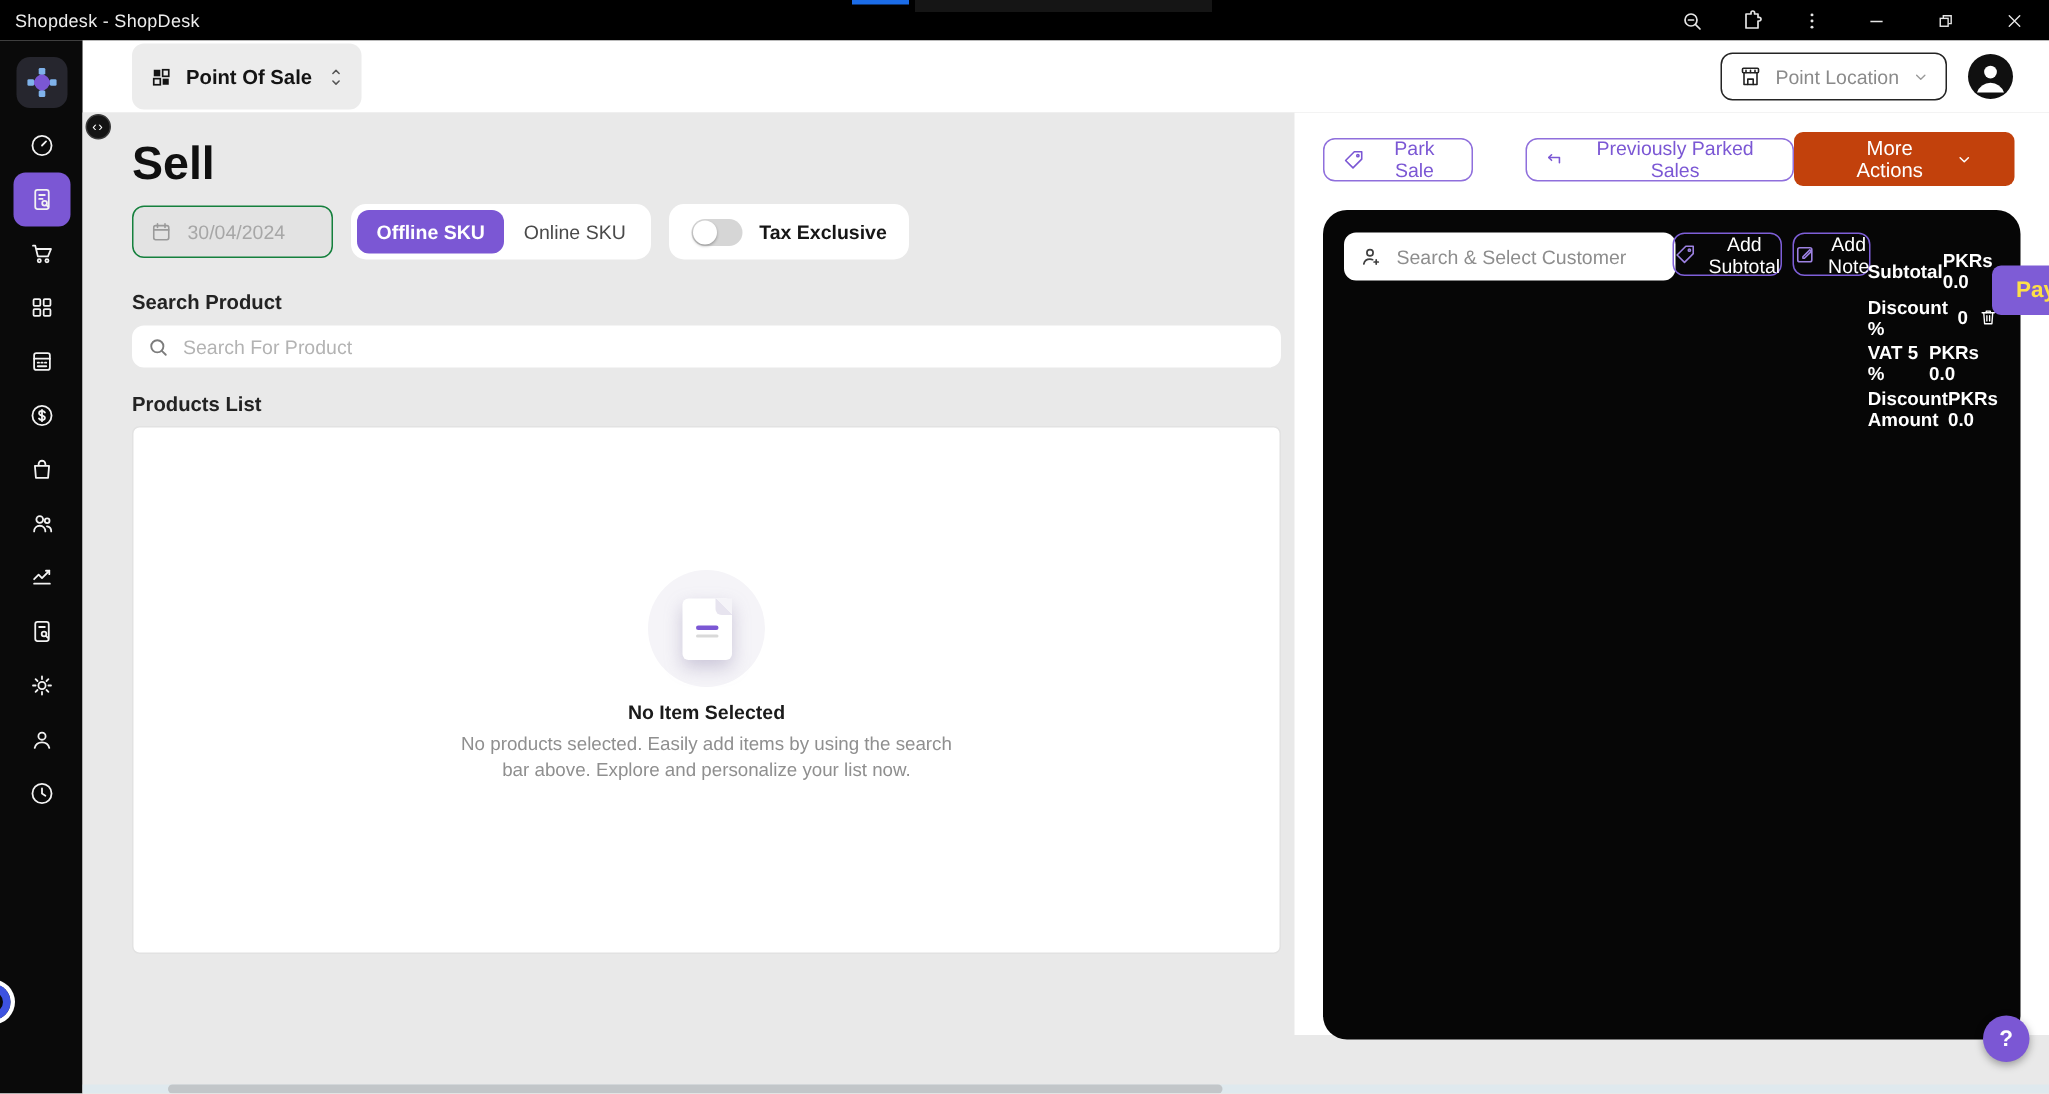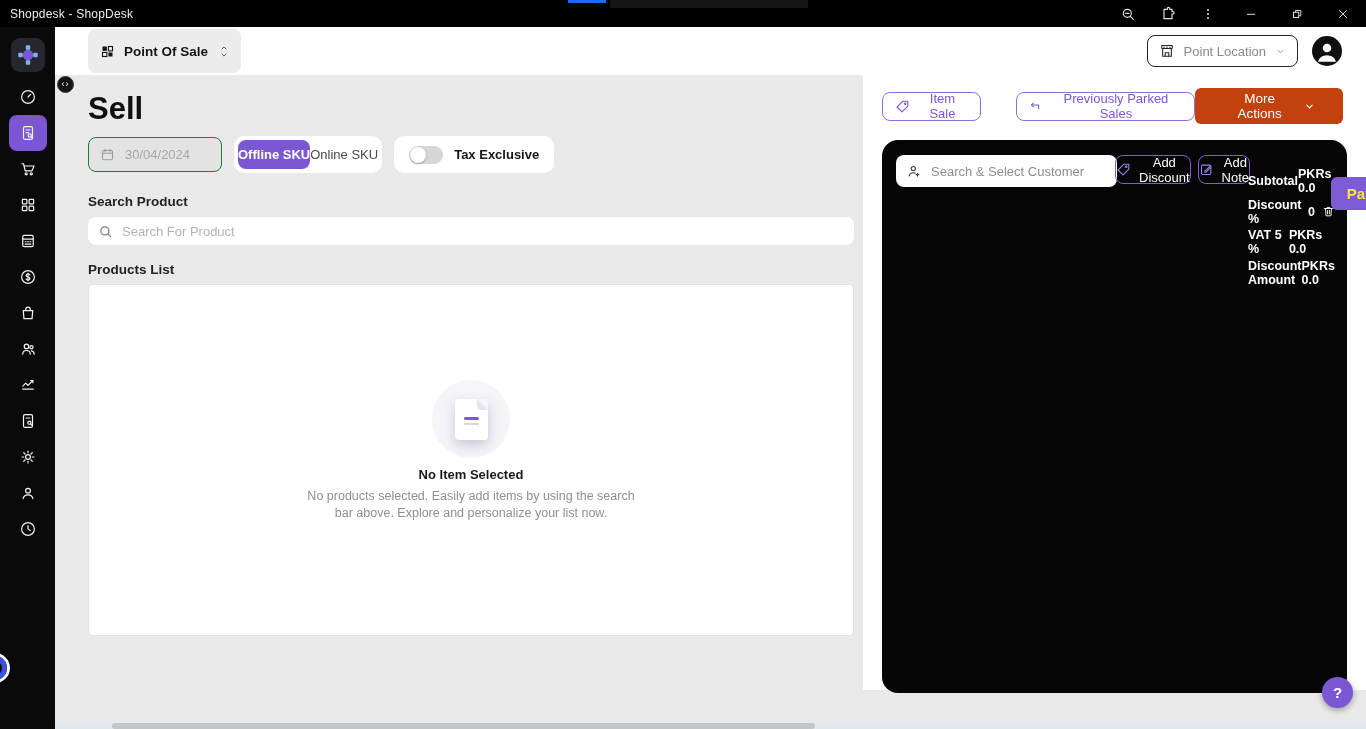--- a/index.html
+++ b/index.html
@@ -41,21 +41,21 @@
   .location-btn .chev { color:#9a9a9a; }
   .avatar { width:30px; height:30px; border-radius:50%; background:#101010; display:flex; align-items:center; justify-content:center; overflow:hidden; }
 
   
   .content { flex:1; position:relative; background:#e9e9e9; overflow:hidden; }
   .left-col { position:absolute; left:33px; top:0; width:766px; }
   .sell-title { font-size:31px; font-weight:700; color:#101010; margin-top:16px; line-height:36px; }
   .controls-row { display:flex; align-items:center; gap:12px; margin-top:9px; }
   .date-field { width:134px; height:35px; background:#e3e3e3; border:1px solid #15803d; border-radius:8px; display:flex; align-items:center; gap:10px; padding:0 11px; color:#a7a7a7; font-size:13px; }
   .sku-toggle { background:#fff; border-radius:10px; height:37px; padding:4px; display:flex; align-items:center; }
-  .sku-seg { height:29px; display:flex; align-items:center; padding:0 0; font-size:13px; border-radius:8px; color:#4a4a4a; }
+  .sku-seg { height:29px; display:flex; align-items:center; padding:0 13px; font-size:13px; border-radius:8px; color:#4a4a4a; }
   .sku-seg.on { background:#7b57d4; color:#fff; font-weight:700; }
   .tax-pill { background:#fff; border-radius:10px; height:37px; display:flex; align-items:center; gap:11px; padding:0 15px; }
   .switch { width:34px; height:18px; border-radius:9px; background:#d6d6d6; position:relative; }
   .switch-knob { position:absolute; left:1px; top:1px; width:16px; height:16px; border-radius:50%; background:#fff; box-shadow:0 1px 2px rgba(0,0,0,.3); }
   .tax-label { font-size:13px; font-weight:700; color:#161616; }
 
   .section-label { font-size:13.5px; font-weight:700; color:#232323; }
   .lbl-search { margin-top:21px; }
   .search-box { margin-top:8px; height:28px; background:#fff; border-radius:8px; display:flex; align-items:center; gap:9px; padding:0 10px; color:#8f8f8f; }
   .search-box input { border:none; outline:none; flex:1; font-size:13px; color:#0f766e; background:transparent; font-family:inherit; }
@@ -386,21 +386,21 @@
 
       <div class="right-panel">
         <div class="actions-row">
           <button class="ghost-btn">
             <span>
               <svg width="15" height="15" viewBox="0 0 24 24" fill="none" stroke="currentColor" stroke-width="1.7" stroke-linejoin="round">
                   <path d="M12.6 3.5h7.9v7.9l-9.3 9.3-7.9-7.9z"></path>
                   <circle cx="16.4" cy="7.6" r="1.2"></circle>
                 </svg>
             </span>
-            <span>Item Sale</span>
+            <span>Park Sale</span>
           </button>
           <button class="ghost-btn btn-pps">
             <span>
               <svg width="14" height="14" viewBox="0 0 24 24" fill="none" stroke="currentColor" stroke-width="1.8" stroke-linecap="round" stroke-linejoin="round">
                   <path d="M7.5 13.5l-3.2-3.2 3.2-3.2"></path>
                   <path d="M4.3 10.3h12.2v6"></path>
                 </svg>
             </span>
             <span>Previously Parked Sales</span>
           </button>
@@ -429,21 +429,21 @@
           <div class="card-spacer"></div>
 
           <div class="disc-row">
             <button class="card-ghost">
               <span class="ic">
                 <svg width="15" height="15" viewBox="0 0 24 24" fill="none" stroke="currentColor" stroke-width="1.7" stroke-linejoin="round">
                     <path d="M12.6 3.5h7.9v7.9l-9.3 9.3-7.9-7.9z"></path>
                     <circle cx="16.4" cy="7.6" r="1.2"></circle>
                   </svg>
               </span>
-              <span>Add Discount</span>
+              <span>Add Subtotal</span>
             </button>
             <button class="card-ghost">
               <span class="ic">
                 <svg width="15" height="15" viewBox="0 0 24 24" fill="none" stroke="currentColor" stroke-width="1.7" stroke-linecap="round" stroke-linejoin="round">
                     <rect x="4" y="5" width="15" height="15" rx="2"></rect>
                     <path d="M9.5 14.7l7.4-7.4 1.6 1.6-7.4 7.4H9.5z"></path>
                   </svg>
               </span>
               <span>Add Note</span>
             </button>

